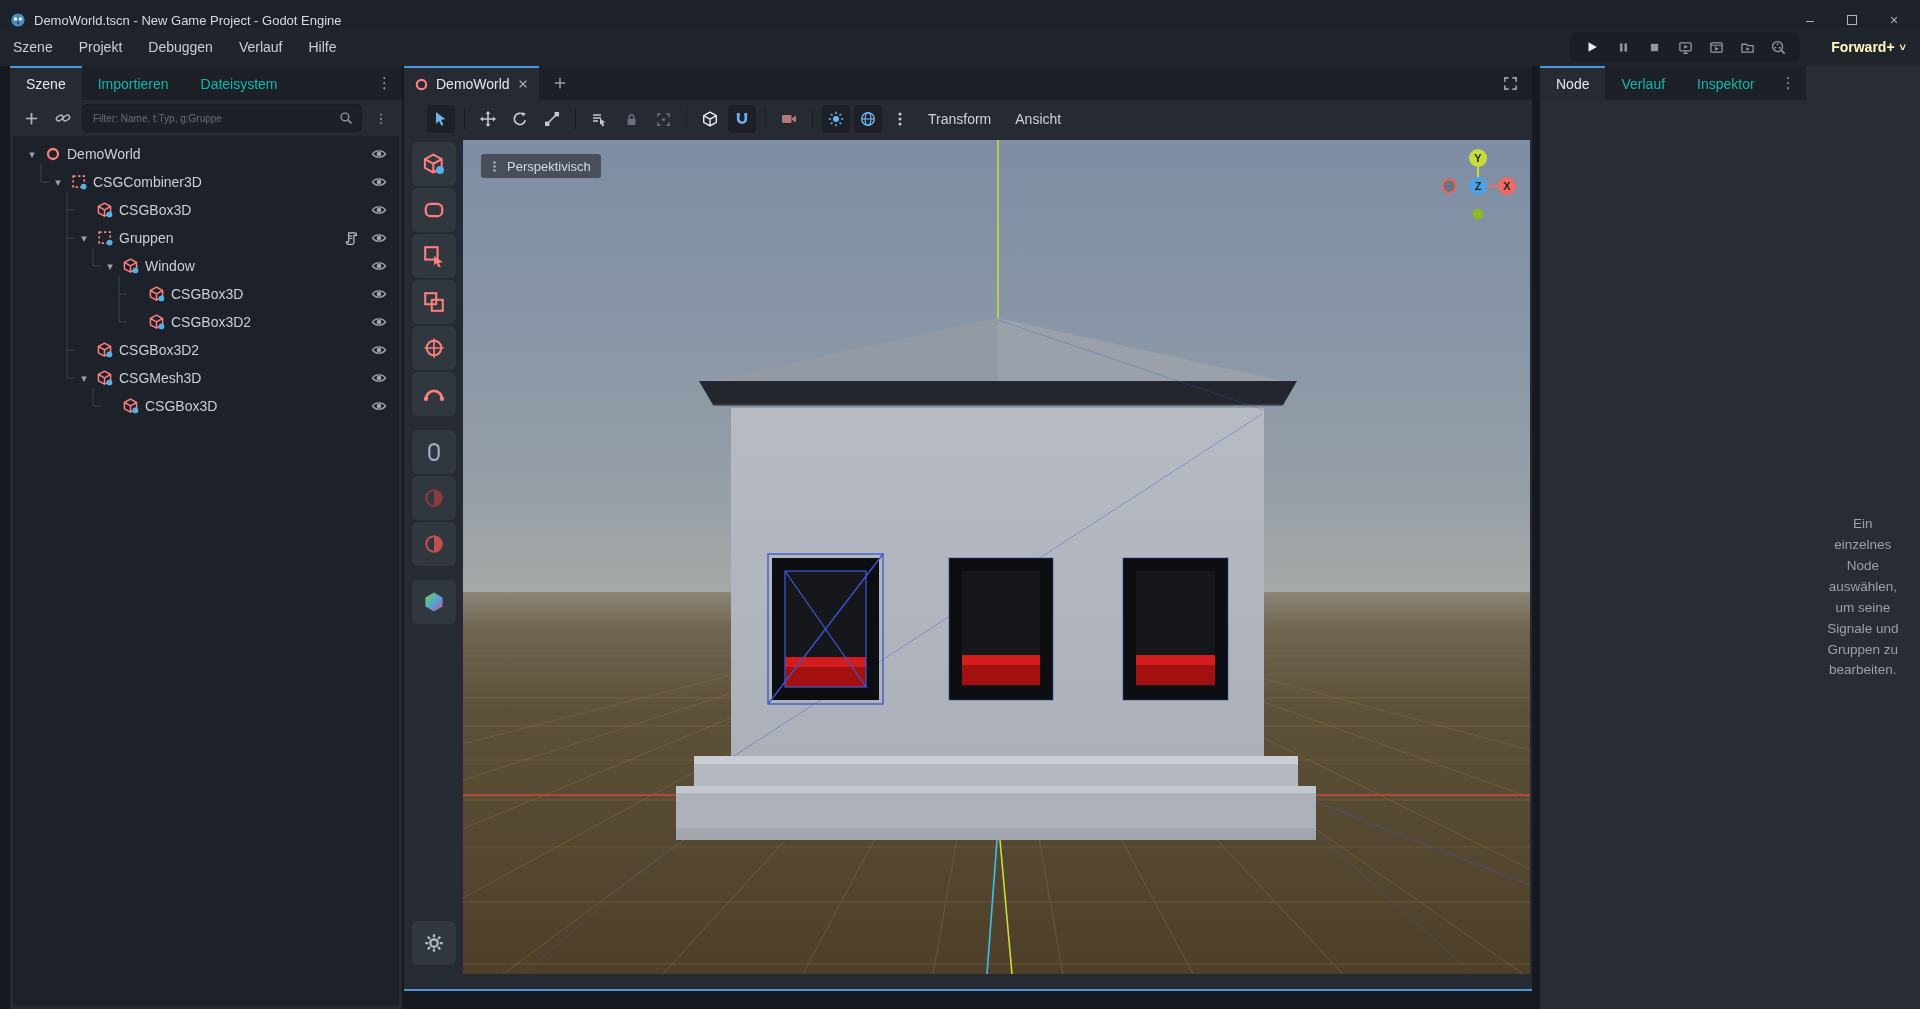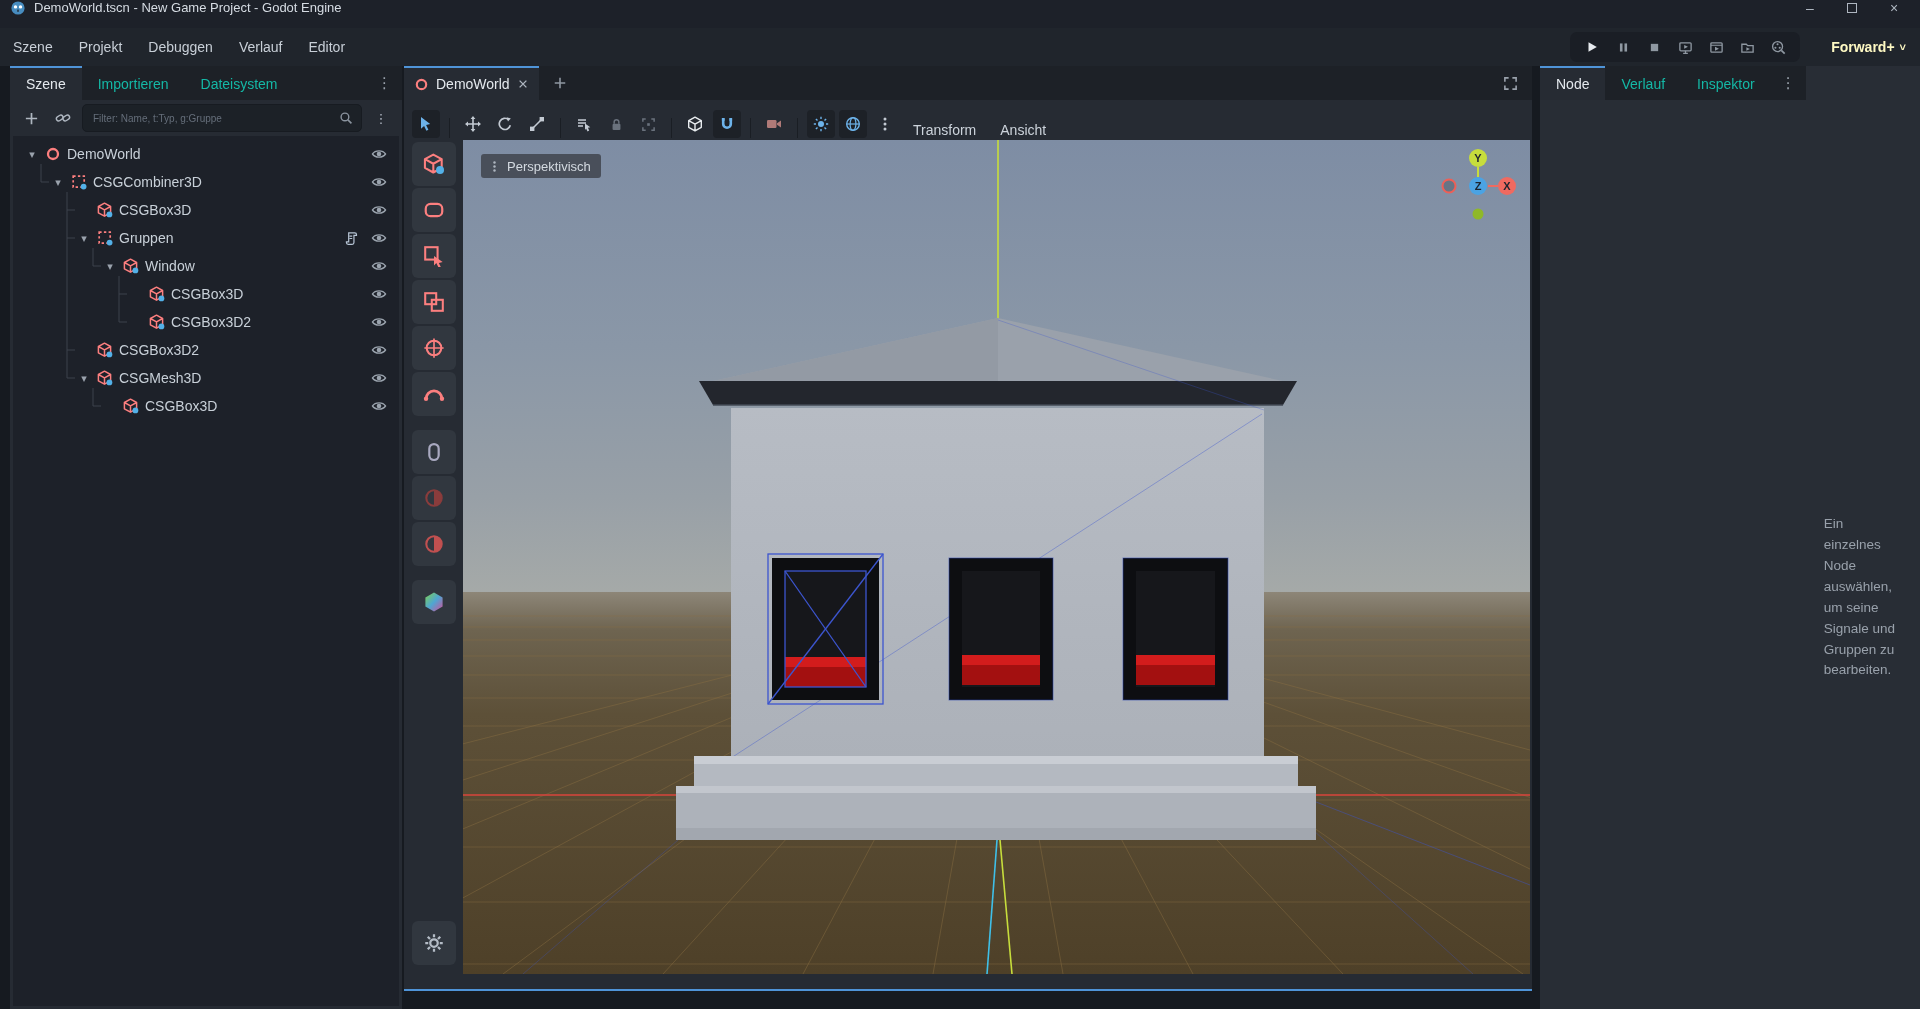--- a/index.html
+++ b/index.html
@@ -1,21 +1,21 @@
 <!DOCTYPE html>
 <html><head>
 <meta charset="utf-8">
 <style>
   html,body{margin:0;padding:0;background:#0e1116;}
   *{box-sizing:border-box;font-family:"Liberation Sans","DejaVu Sans",sans-serif;}
   #app{position:relative;width:1920px;height:1009px;background:#161a20;overflow:hidden;color:#ccd3db;font-size:13px;}
   .abs{position:absolute;}
   svg{display:block;}
   
-  #titlebar{left:0;top:0;width:1920px;height:28px;background:#1d2129;display:flex;align-items:flex-start;padding:0 10px;}
+  #titlebar{left:0;top:0;width:1920px;height:28px;background:#1d2129;display:flex;align-items:flex-end;padding:0 10px;}
   #titlebar .title{font-size:13px;color:#d6dce3;margin-left:8px;}
   #win-controls{margin-left:auto;display:flex;gap:26px;align-items:center;color:#aeb6c0;padding-right:8px;}
   #win-controls .wc{width:16px;height:16px;display:flex;align-items:center;justify-content:center;cursor:pointer;font-size:14px;}
   .wc-max{width:10px;height:10px;border:1.5px solid #aeb6c0;}
   
   #menubar{left:0;top:28px;width:1920px;height:38px;background:#20252c;display:flex;align-items:center;}
   .menu-item{padding:0 13px;font-size:14px;color:#c8cfd7;height:100%;display:flex;align-items:center;cursor:pointer;}
   #workspaces{position:absolute;left:962px;top:0;height:100%;display:flex;align-items:center;gap:10px;}
   .ws-btn{display:flex;align-items:center;gap:6px;font-size:14px;font-weight:bold;color:#b9c1ca;padding:4px 8px;border-radius:4px;cursor:pointer;}
   .ws-btn.active{color:#6db3ea;}
@@ -39,41 +39,41 @@
   .trow{height:28px;display:flex;align-items:center;gap:6px;font-size:14px;color:#c8d0d8;position:relative;cursor:pointer;}
   .trow .chev{width:14px;text-align:center;color:#9aa2ac;flex:none;font-size:11px;}
   .trow .name{white-space:nowrap;}
   .trow .spacer{flex:1;}
   .eye-btn{width:24px;height:24px;margin-right:8px;display:flex;align-items:center;justify-content:center;color:#9aa3ad;cursor:pointer;flex:none;}
   .badge{width:20px;height:20px;display:flex;align-items:center;justify-content:center;color:#b6c4d4;flex:none;cursor:pointer;}
   #tree-guides{position:absolute;left:0;top:4px;pointer-events:none;}
   
   #center-head{left:404px;top:66px;width:1128px;height:34px;}
   #center-panel{left:404px;top:100px;width:1128px;height:889px;background:#262b33;}
-  #vp-toolbar{position:absolute;left:0;top:0;width:1128px;height:38px;display:flex;align-items:flex-end;gap:4px;padding:0 8px;}
+  #vp-toolbar{position:absolute;left:0;top:0;width:1128px;height:38px;display:flex;align-items:center;gap:4px;padding:0 23px;}
   .vt-btn{width:28px;height:28px;border-radius:4px;display:flex;align-items:center;justify-content:center;color:#c3cad3;cursor:pointer;flex:none;}
   .vt-btn.active{background:#1d2127;color:#6db3ea;}
   .vt-btn.dim{color:#6a727d;}
   .vt-sep{width:1px;height:20px;background:#1a1e24;margin:0 5px;flex:none;}
   .vt-menu{padding:0 10px;font-size:14px;color:#ccd3db;cursor:pointer;flex:none;}
   #side-tools{position:absolute;left:0;top:38px;width:59px;bottom:0;display:flex;flex-direction:column;align-items:center;padding-top:4px;}
   .st-btn{width:44px;height:44px;border-radius:6px;background:#31373f;margin-bottom:2px;display:flex;align-items:center;justify-content:center;cursor:pointer;flex:none;}
   .st-gap{height:12px;flex:none;}
   #st-gear{position:absolute;left:8px;bottom:22px;}
   #render-area{position:absolute;left:59px;top:40px;width:1067px;height:834px;overflow:hidden;background:#8a97a7;}
   #persp-btn{position:absolute;left:18px;top:14px;height:24px;background:rgba(68,74,84,0.92);border-radius:3px;display:flex;align-items:center;gap:6px;padding:0 10px 0 7px;font-size:13px;color:#d4dae1;cursor:pointer;}
   #gizmo{position:absolute;left:960px;top:8px;}
   #gizmo text{font-size:11px;font-weight:bold;fill:#1d242e;}
   #blue-split{left:404px;top:989px;width:1128px;height:2px;background:#4f94d8;}
   #bottom-bar{left:404px;top:991px;width:1128px;height:18px;background:#22262d;display:flex;align-items:center;gap:4px;padding:0 6px;}
   .bb-tab{font-size:13px;color:#9aa2ac;padding:0 10px;cursor:pointer;white-space:nowrap;}
   #bb-version{margin-left:auto;display:flex;align-items:center;gap:5px;color:#8a919b;font-size:13px;padding-right:6px;}
   
   #right-panel{left:1540px;top:66px;width:380px;height:943px;background:#282d35;display:flex;flex-direction:row;}
-  #rp-empty{margin-top:448px;padding:0 18px;text-align:left;color:#99a1ab;font-size:13.5px;line-height:1.55;}
+  #rp-empty{margin-top:448px;padding:0 18px;text-align:center;color:#99a1ab;font-size:13.5px;line-height:1.55;}
 </style>
 </head>
 <body>
 
 <svg width="0" height="0" style="position:absolute">
   <defs>
     <linearGradient id="skyGrad" x1="0" y1="0" x2="0" y2="1">
       <stop offset="0" stop-color="#7e8da4"></stop>
         <stop offset="0.45" stop-color="#8a97a7"></stop>
       <stop offset="0.78" stop-color="#98a0a7"></stop>
@@ -281,21 +281,21 @@
         </span>
       <span class="wc">×</span>
     </div>
   </div>
 
   <div id="menubar" class="abs">
     <span class="menu-item">Szene</span>
     <span class="menu-item">Projekt</span>
     <span class="menu-item">Debuggen</span>
     <span class="menu-item">Verlauf</span>
-    <span class="menu-item">Editor</span>
+    <span class="menu-item">Hilfe</span>
 
 
     <div id="playback">
       <span class="pb-btn play">
           <svg width="14" height="14">
             <use href="#sym-play"></use>
           </svg>
         </span>
       <span class="pb-btn">
           <svg width="13" height="13">

